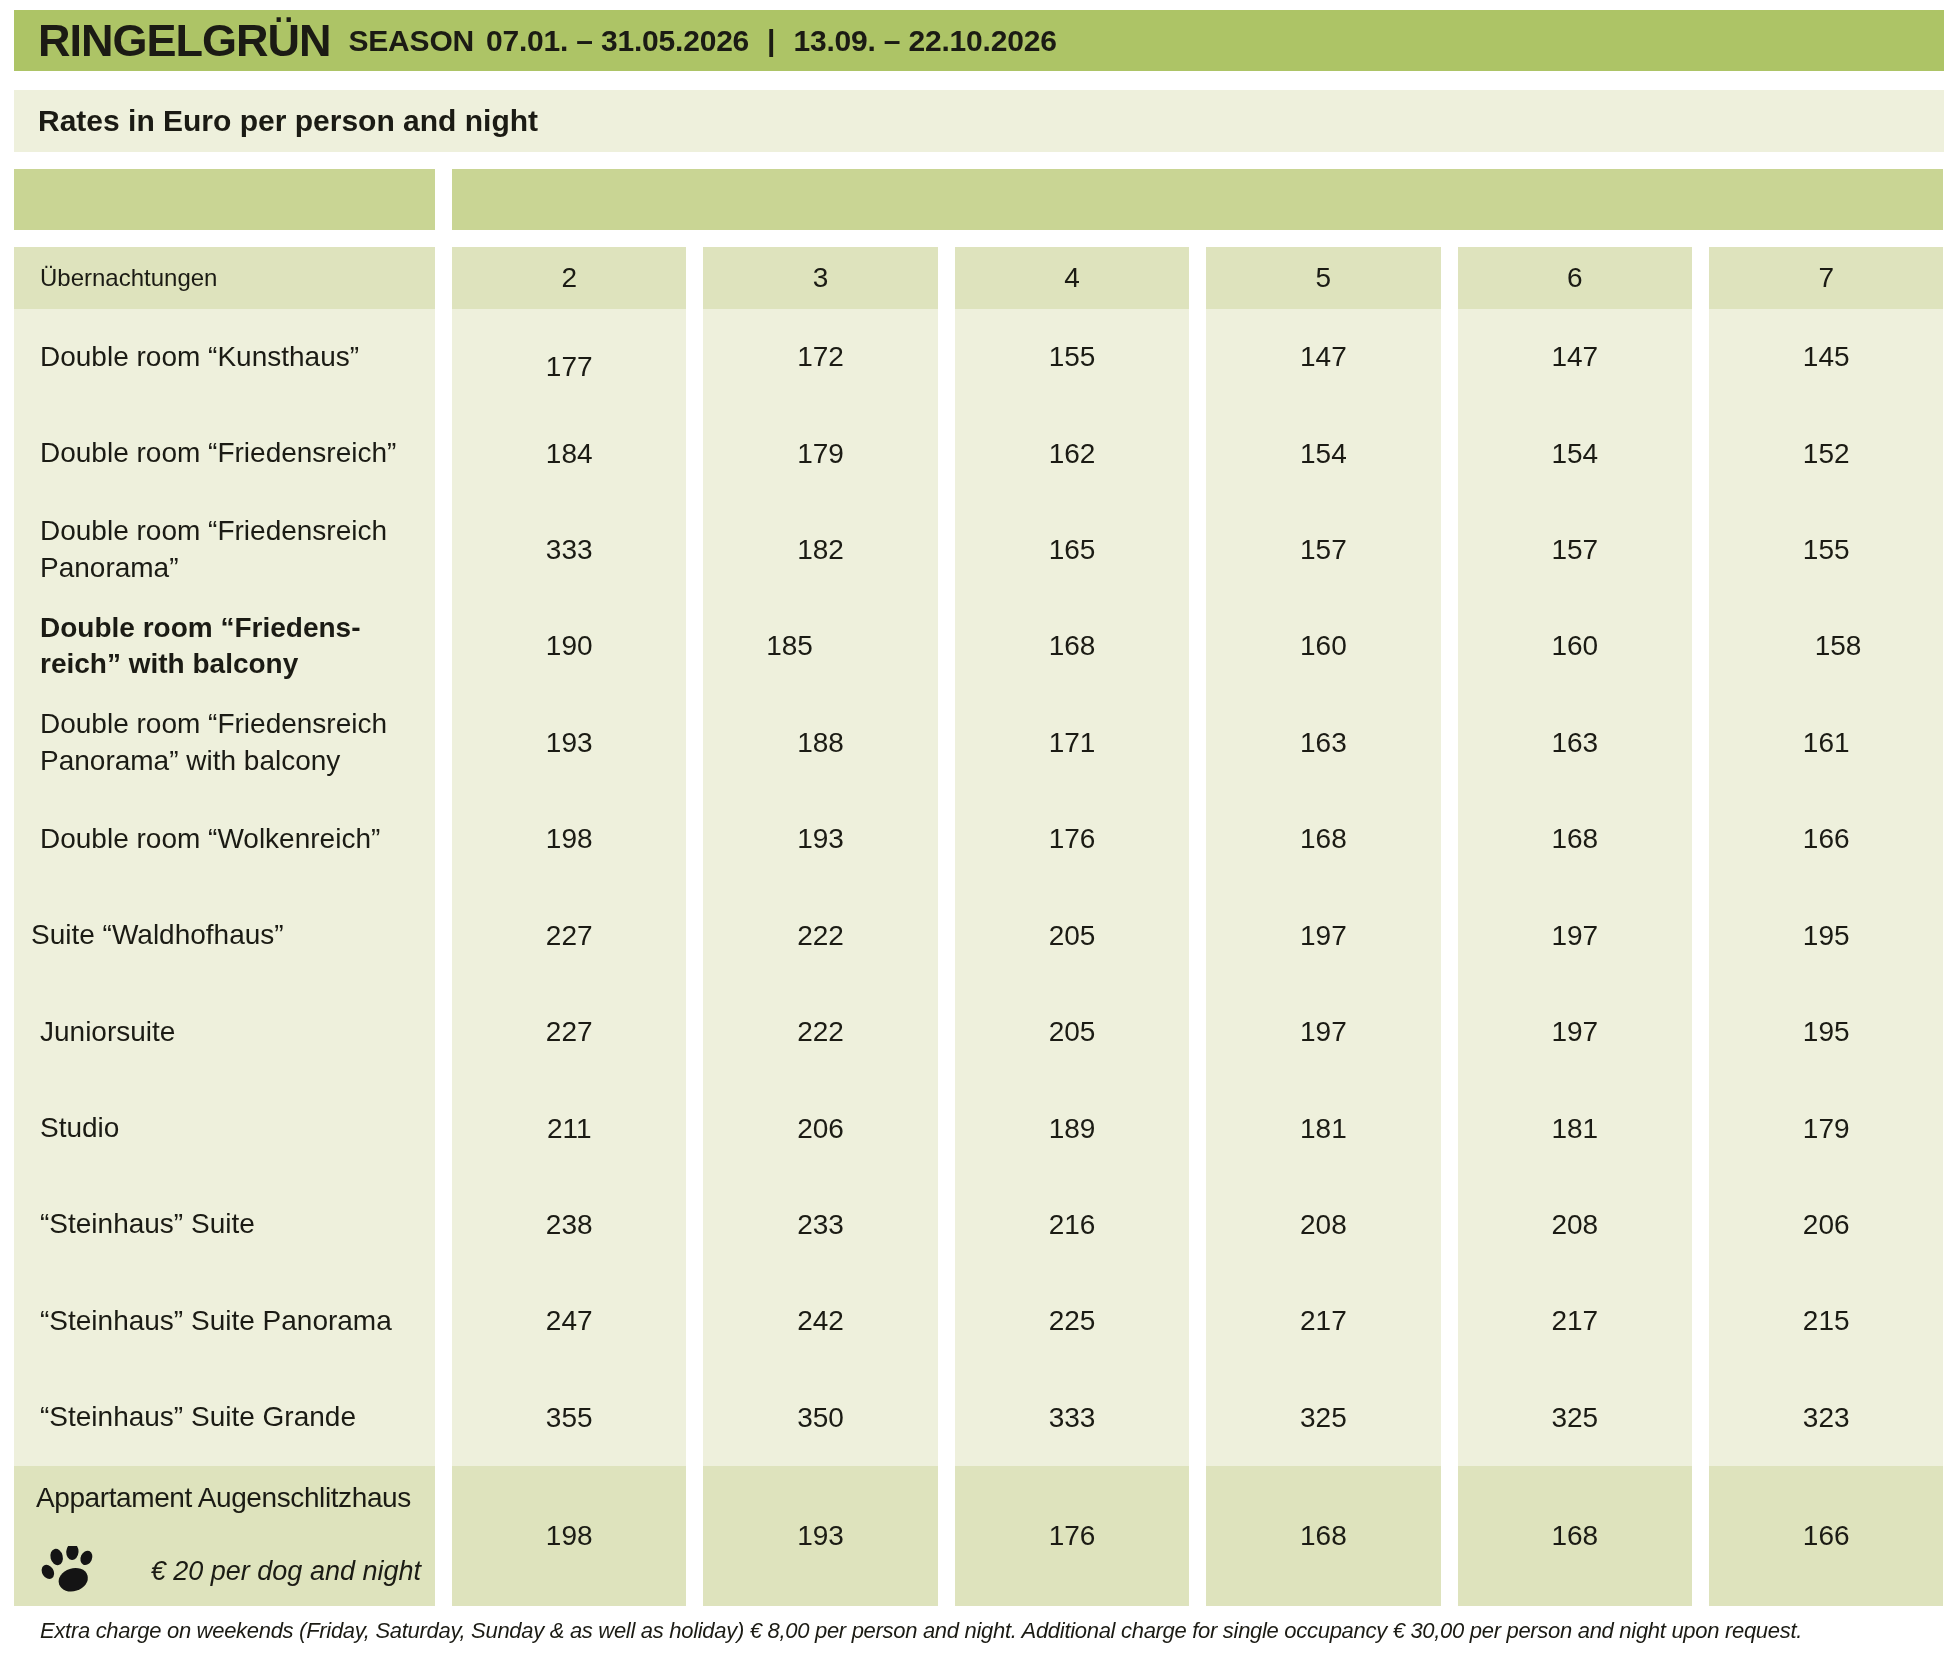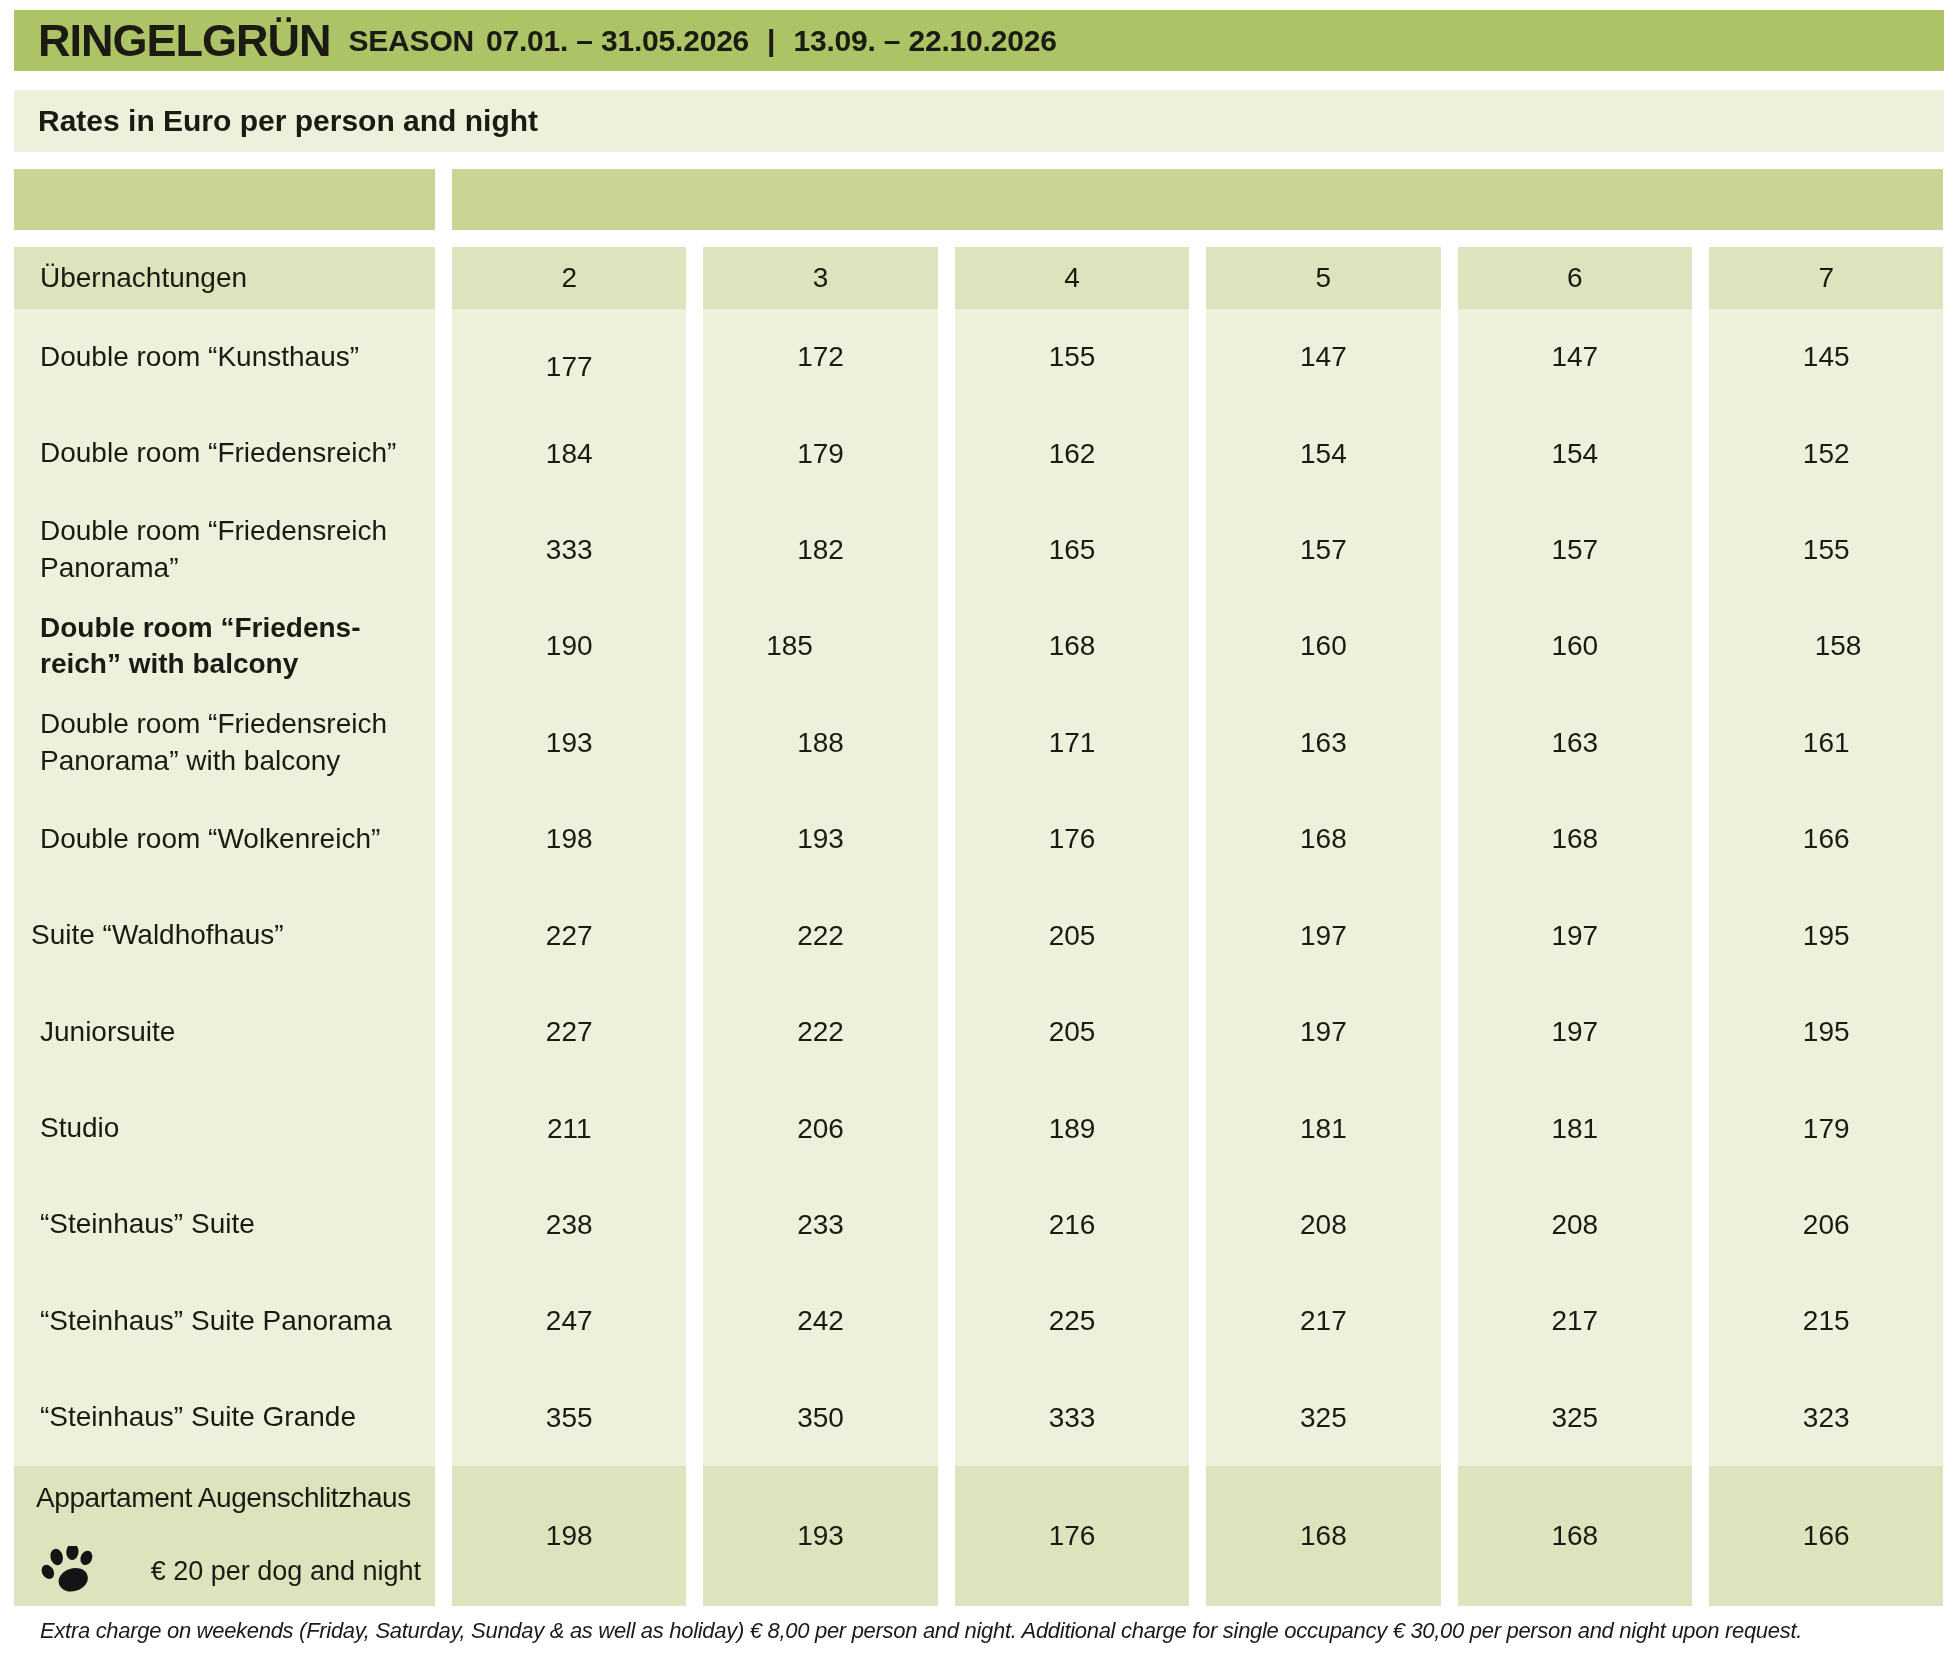--- a/index.html
+++ b/index.html
@@ -15,38 +15,38 @@
   .subtitle{left:14px;top:90px;width:1930px;height:62px;background:#eef0dc;
             display:flex;align-items:center;padding-left:24px;box-sizing:border-box;
             font-size:30px;font-weight:700;}
   
   .band{top:169px;height:61px;background:#c9d594;}
   .band-left{left:14px;width:421px;}
   .band-right{left:452px;width:1491px;}
   
   .nights-cell{left:14px;top:247px;width:421px;height:62px;background:#dee3bd;
                display:flex;align-items:center;padding-left:26px;box-sizing:border-box;
-               font-size:28px;}
+               font-size:24px;}
   .hcell{position:absolute;background:#dee3bd;display:flex;align-items:center;justify-content:center;
          font-size:28px;}
   
   .strip{position:absolute;}
   .body-bg{background:#eef0dc;}
   .cell-bg{background:#dee3bd;}
   .rlabel{position:absolute;display:flex;align-items:center;padding-left:26px;padding-right:12px;
           box-sizing:border-box;font-size:28px;line-height:1.32;white-space:pre-line;}
   .vcell{position:absolute;display:flex;align-items:center;justify-content:center;font-size:28px;}
   
   .apt-cell{left:14px;top:1466px;width:421px;height:140px;background:#dee3bd;
             box-sizing:border-box;padding:16px 10px 10px 22px;display:flex;flex-direction:column;
             justify-content:space-between;}
   .apt-name{font-size:28px;letter-spacing:-0.4px;}
   .apt-dogline{display:flex;align-items:center;}
   .paw{width:56px;height:50px;margin-left:4px;flex:0 0 auto;}
-  .apt-note{flex:1;text-align:right;font-size:27px;padding-right:4px;}
+  .apt-note{flex:1;text-align:right;font-style:italic;font-size:27px;padding-right:4px;}
   
   .footnote{left:40px;top:1618px;width:1910px;font-style:italic;font-size:22px;
             letter-spacing:-0.3px;white-space:nowrap;}
 </style>
 </head>
 <body>
 
 <div id="page">
 
   <div class="abs titlebar">

